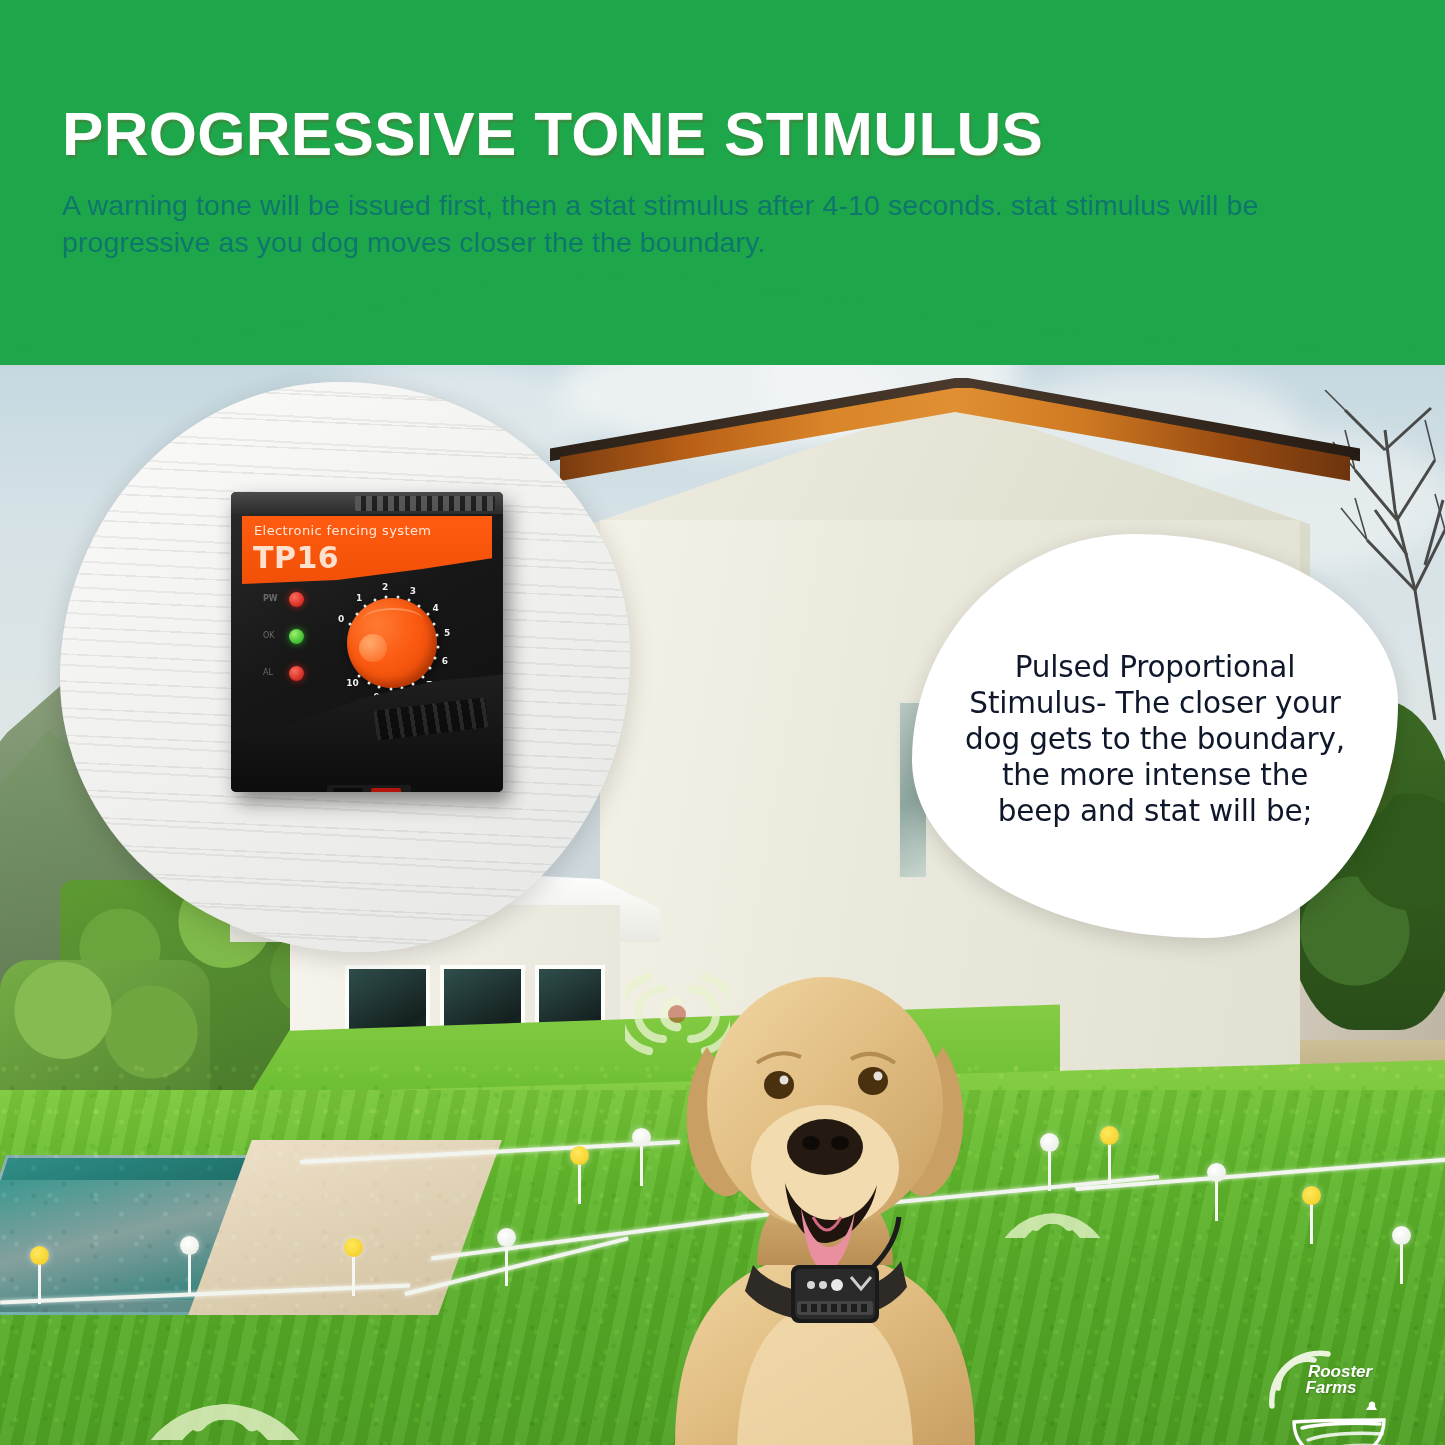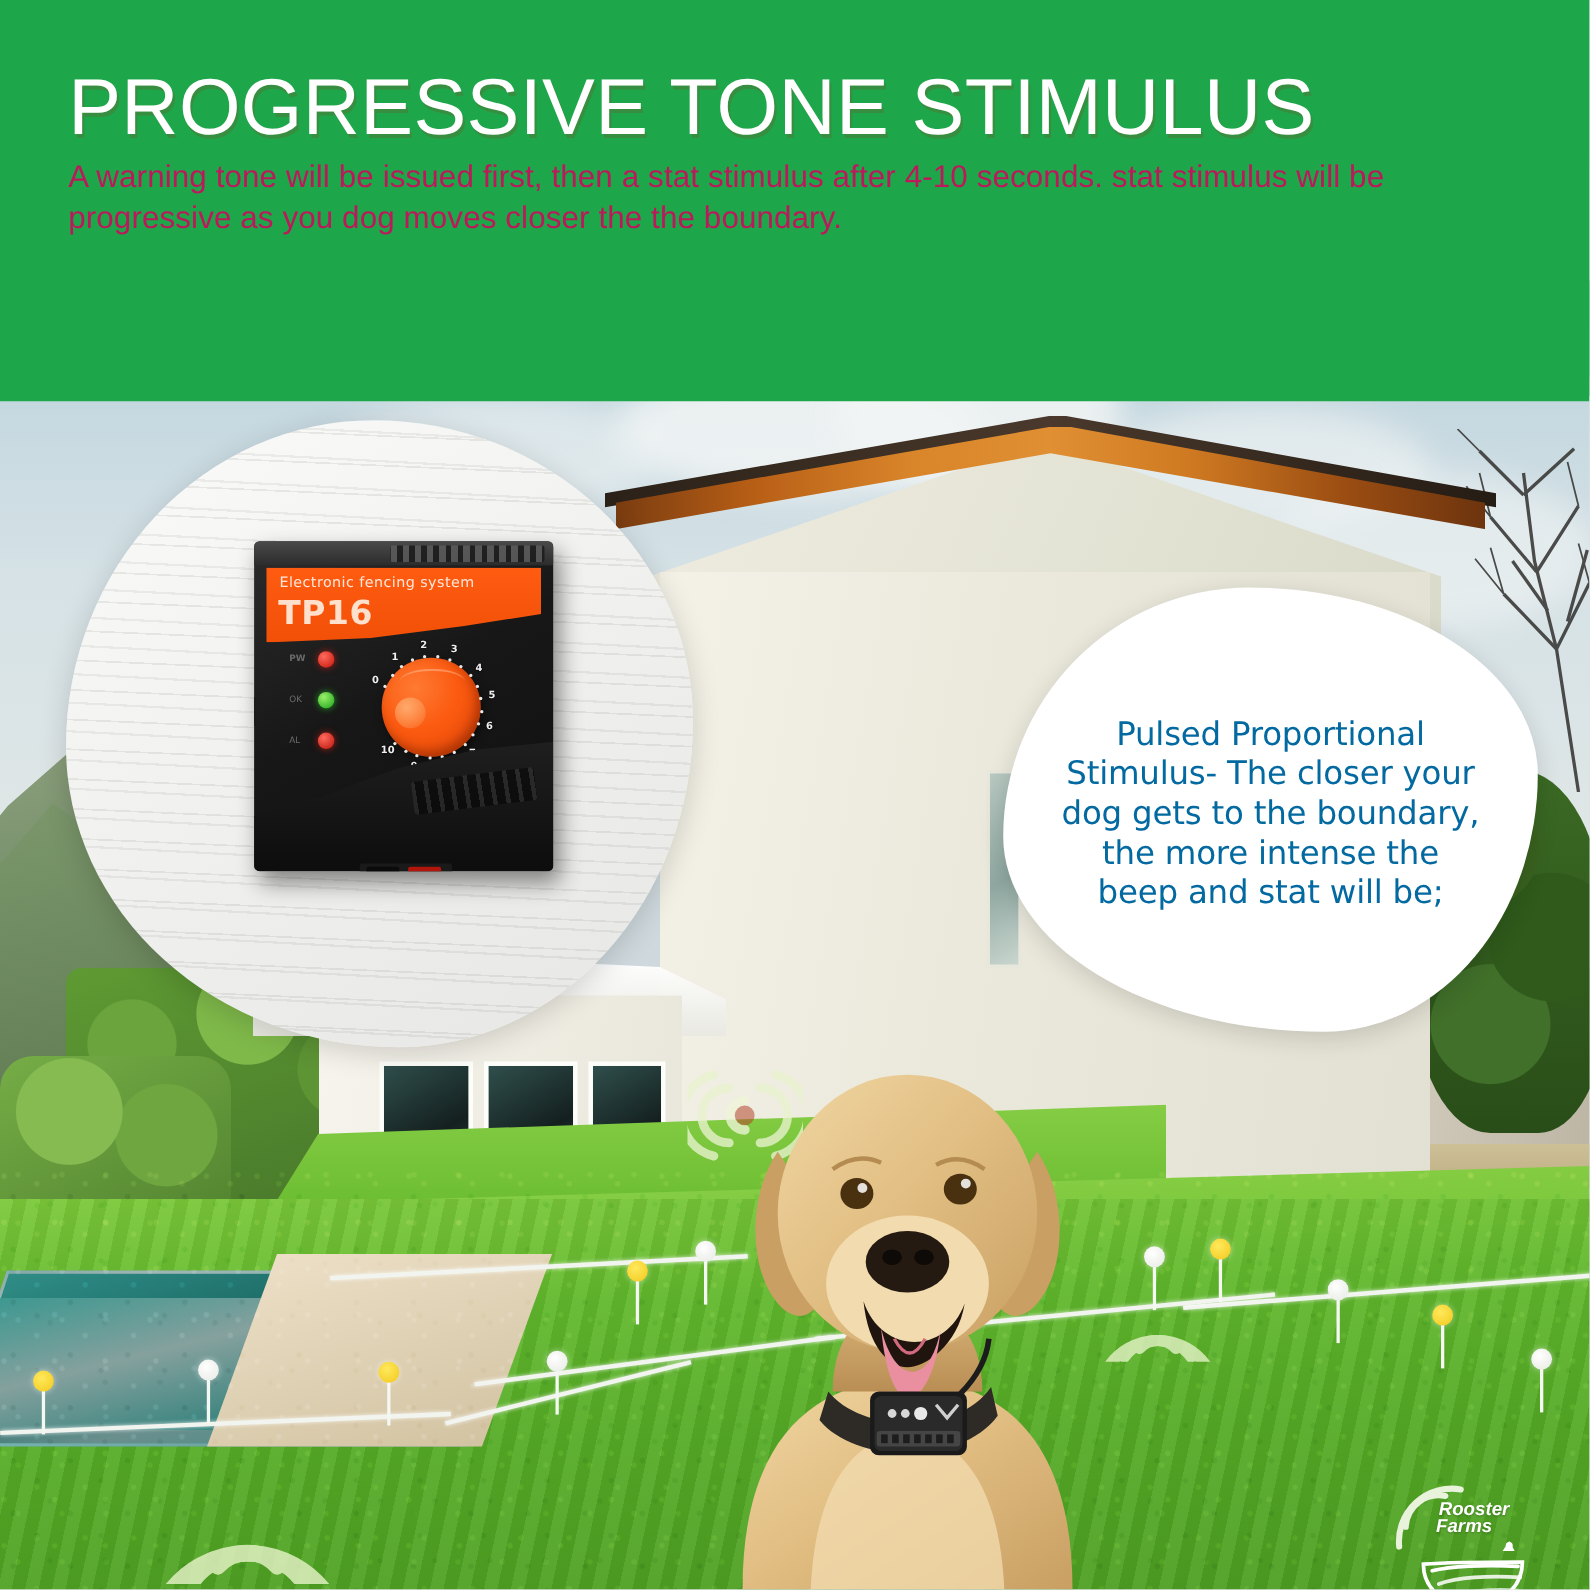--- a/index.html
+++ b/index.html
@@ -238,26 +238,27 @@
     position:absolute; left:0; top:0; width:1445px; height:360px;
     background:var(--green,#1ea64a);
     z-index:5;
   }
   .header-mask {
     position:absolute; left:0; top:255px; width:1445px; height:110px; z-index:6;
   }
 
   .header-inner { position:absolute; left:0; top:0; width:1445px; padding:62px 58px 0 62px; z-index:7; }
   .title {
-    color:#ffffff; font-weight:400; font-size:72px; letter-spacing:.3px;
+    color:#ffffff; font-weight:700; font-size:62px; letter-spacing:.3px;
     line-height:1.02; white-space:nowrap;
     text-shadow:2px 3px 0 rgba(90,110,50,.42);
+    margin-top:40px;
   }
   .subtitle {
-    margin-top:8px; color:#be185d; font-size:28.5px; font-weight:400;
+    margin-top:22px; color:#0f766e; font-size:28.5px; font-weight:400;
     line-height:1.30; max-width:1320px; letter-spacing:.1px;
   }
 
   
   .callout-device {
     position:absolute; left:60px; top:382px; width:570px; height:570px; z-index:20;
   }
   .callout-device .blob {
     position:absolute; inset:0;
     background:
@@ -359,21 +360,21 @@
   .callout-text {
     position:absolute; left:912px; top:534px; width:486px; height:404px; z-index:20;
   }
   .callout-text .blob2 {
     position:absolute; inset:0; background:#ffffff;
     border-radius:46% 54% 40% 60% / 56% 42% 58% 44%;
     box-shadow:0 6px 22px rgba(0,0,0,.14);
   }
   .bubble-text {
     position:absolute; left:52px; top:116px; width:382px;
-    text-align:center; color:#0369a1; font-size:29.5px; line-height:1.22;
+    text-align:center; color:#0f172a; font-size:29.5px; line-height:1.22;
     font-family:"DejaVu Sans", sans-serif; letter-spacing:-.2px;
   }
 
   
   .logo {
     position:absolute; left:1262px; top:1348px; width:150px; height:118px; z-index:22;
     color:#ffffff;
   }
   .logo-text {
     position:absolute; left:18px; top:16px; width:120px;

